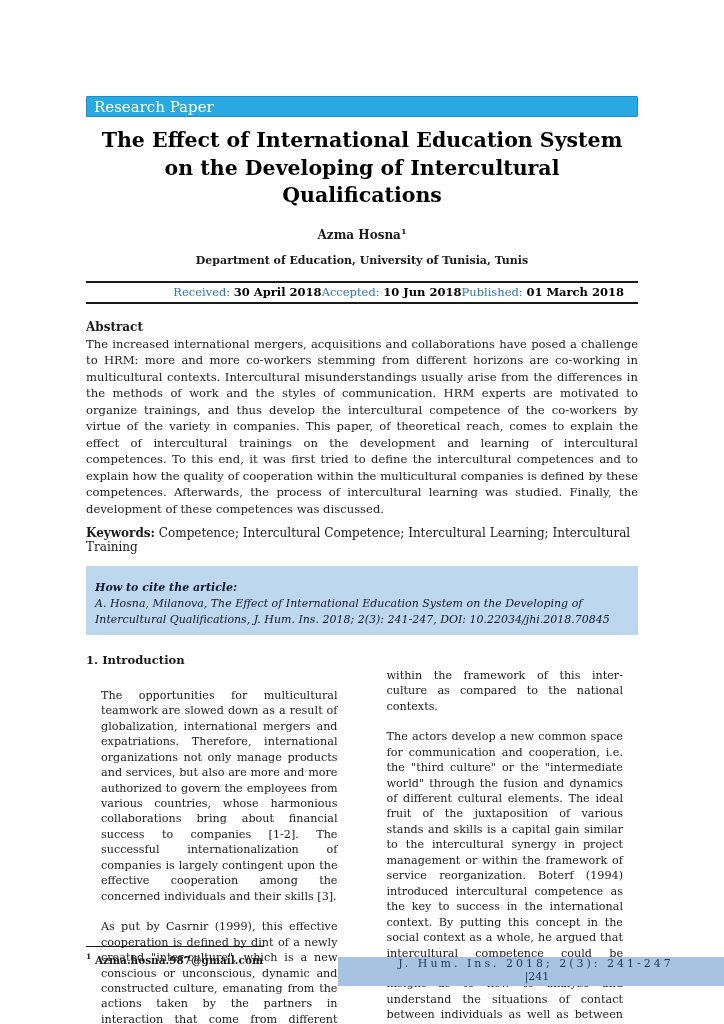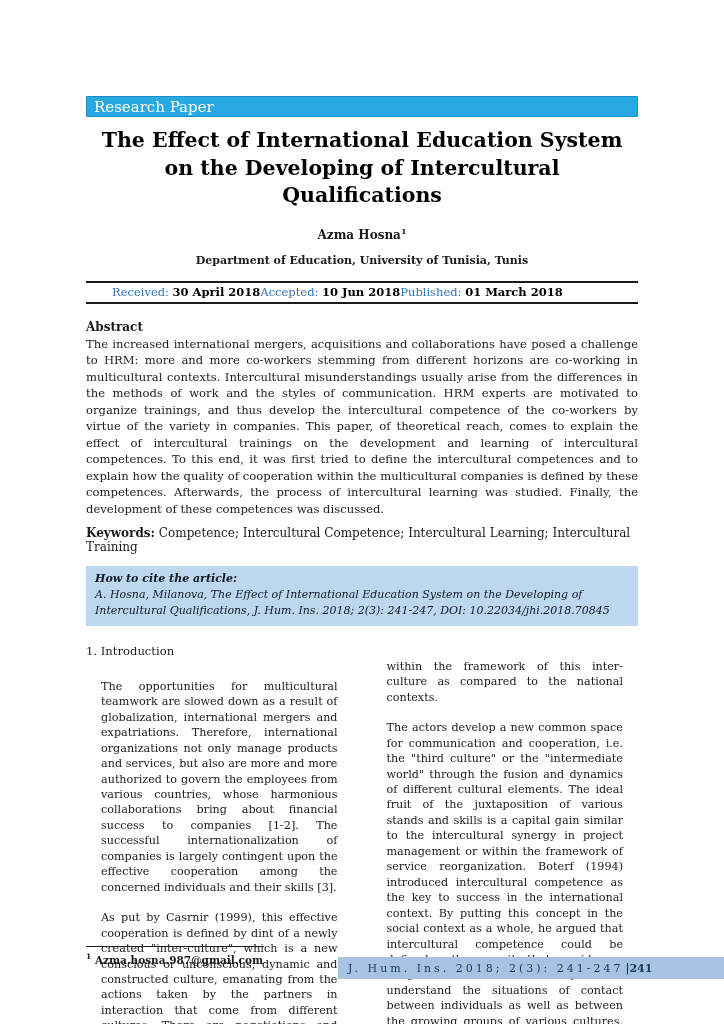--- a/index.html
+++ b/index.html
@@ -33,61 +33,61 @@
     font-size:20.5px;font-weight:bold;line-height:1.35;
     color:#000;
   }
   .author{margin-top:16px;text-align:center;font-size:12px;font-weight:bold;}
   .author sup{font-size:8px;}
   .affiliation{margin-top:12px;text-align:center;font-size:11px;font-weight:bold;}
 
   .dates{
     margin-top:14px;
     border-top:2px solid #1a1a1a;border-bottom:2px solid #1a1a1a;
-    display:flex;justify-content:flex-start;
+    display:flex;justify-content:flex-end;
     padding:2px 14px 3px 26px;
     font-size:11.5px;
   }
   .date-label{color:#2e74b5;}
   .date-value{font-weight:bold;color:#000;}
 
   .abstract-heading{margin-top:16px;font-size:12px;font-weight:bold;}
   .abstract-text{
     margin-top:2px;font-size:11.6px;line-height:1.42;
     text-align:justify;
   }
   .keywords{margin-top:9px;font-size:12px;}
   .keywords .kw-label{font-weight:bold;}
 
   .cite-box{
     margin-top:12px;background:#bdd7ee;
-    padding:5px 9px 7px 9px;
+    padding:14px 9px 7px 9px;
     font-style:italic;font-size:11px;line-height:1.45;color:#111827;
   }
   .cite-heading{font-weight:bold;}
 
   .columns{margin-top:18px;display:flex;gap:19px;}
   .col{flex:1 1 0;font-size:11.2px;line-height:1.38;text-align:justify;}
-  .section-heading{font-weight:normal;font-size:11.6px;margin-bottom:19px;}
+  .section-heading{font-weight:bold;font-size:11.6px;margin-bottom:19px;}
   .col p{margin:15px;}
 
   .footnote{position:absolute;left:86px;top:946px;width:270px;font-size:10.5px;}
   .footnote-rule{width:178px;border:none;border-top:1.5px solid #1a1a1a;margin:0 0 5px 0;}
   .footnote-text{font-weight:bold;}
   .footnote-text sup{font-size:7.5px;}
 
   .footer-bar{
-    position:absolute;left:338px;right:0;top:957px;height:22px;
+    position:absolute;left:338px;right:0;top:957px;height:29px;
     background:#a6c4e2;
     display:flex;align-items:center;
     font-size:11px;color:#17365d;
-    padding-left:10px;box-sizing:border-box;
+    padding-left:10px;box-sizing:border-box;flex-direction:column;
   }
   .footer-text{letter-spacing:3px;font-weight:500;}
-  .footer-page{font-weight:bold;margin-left:2px;}
+  .footer-page{font-weight:normal;margin-left:2px;}
 </style>
 </head>
 <body>
 
 <div class="page">
   <div class="content">
 
 
     <div class="banner">
       <span>Research Paper</span>

